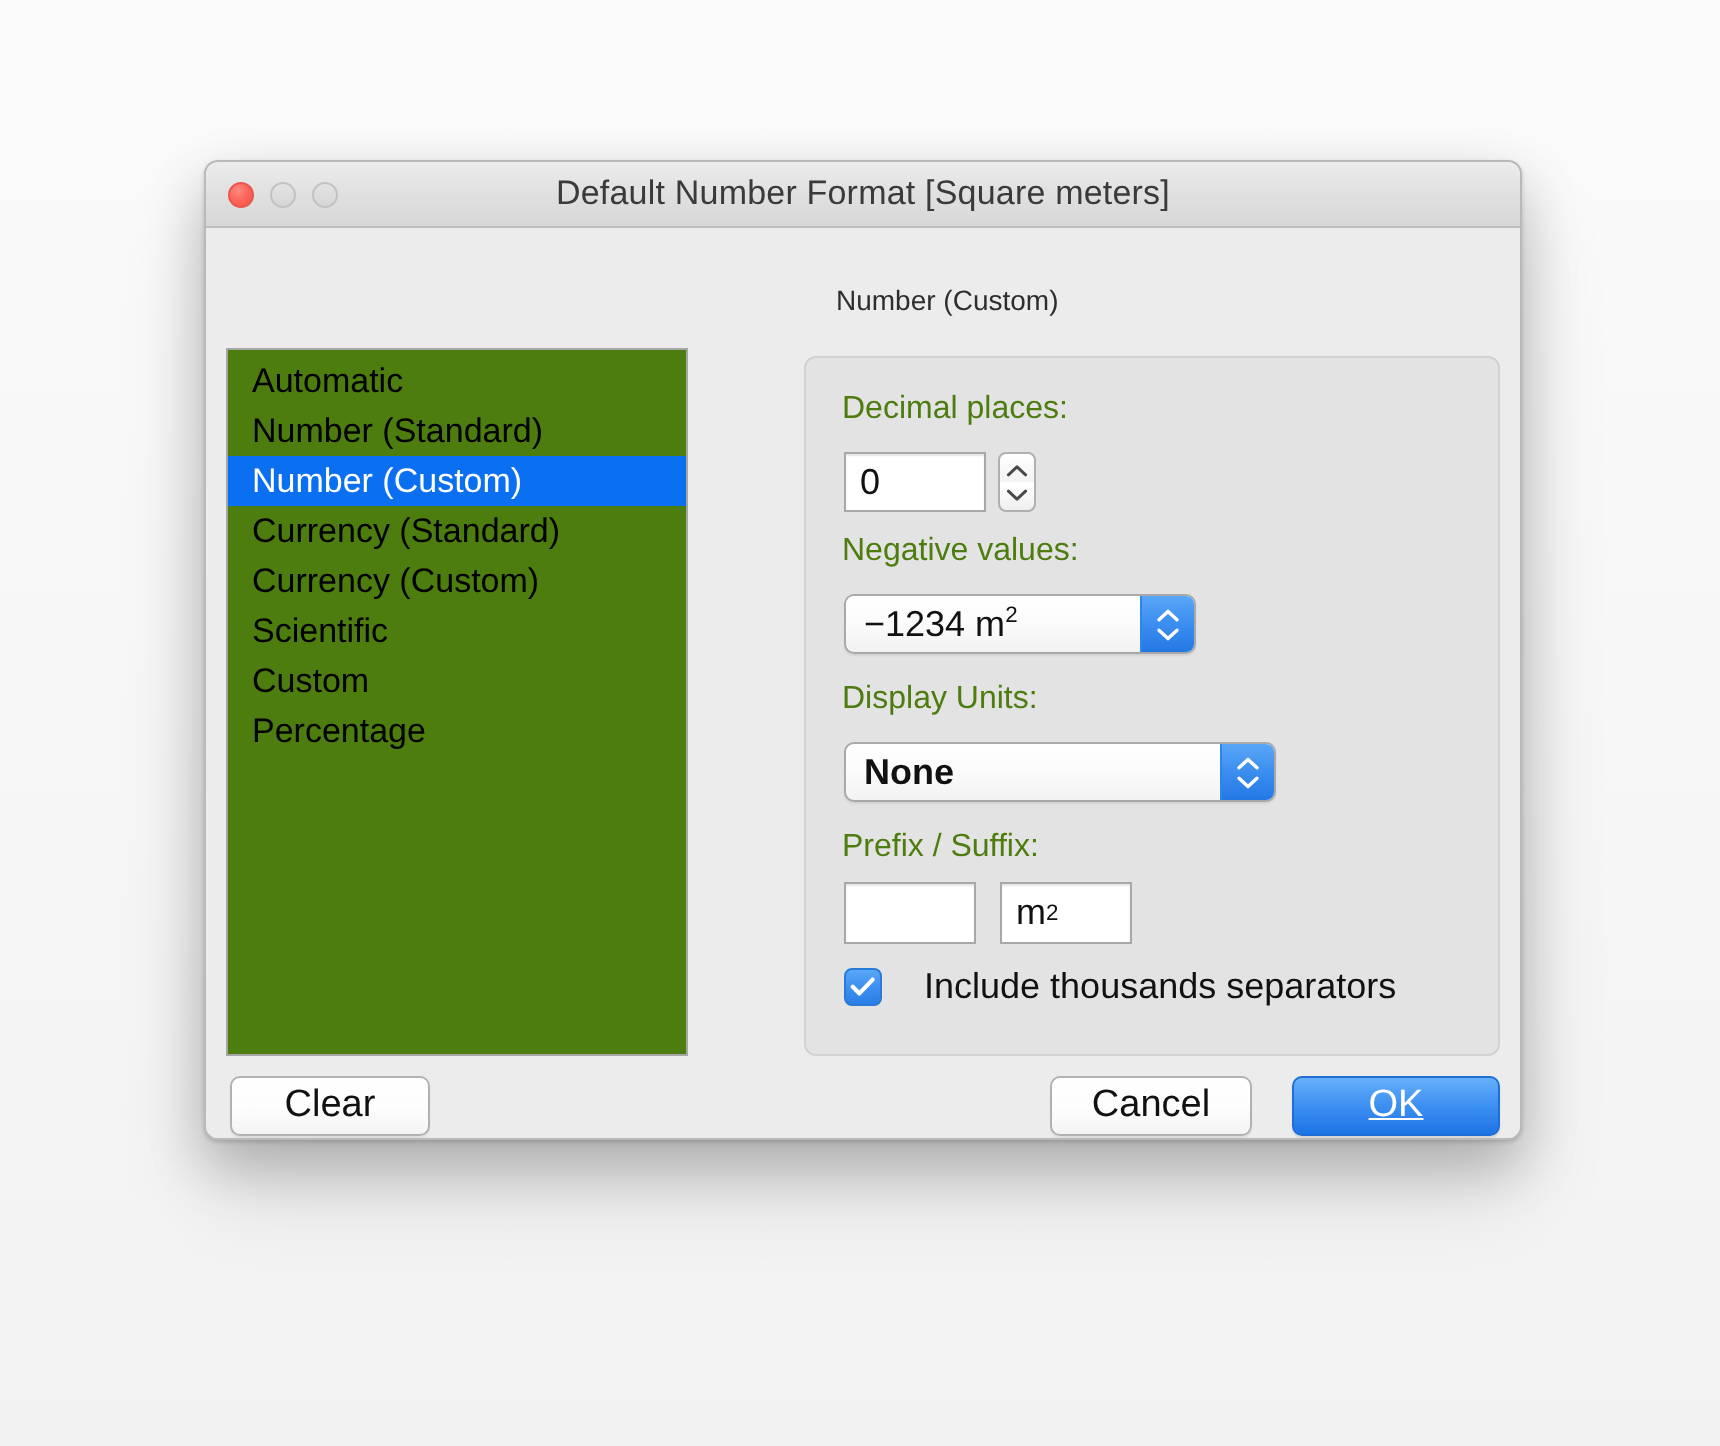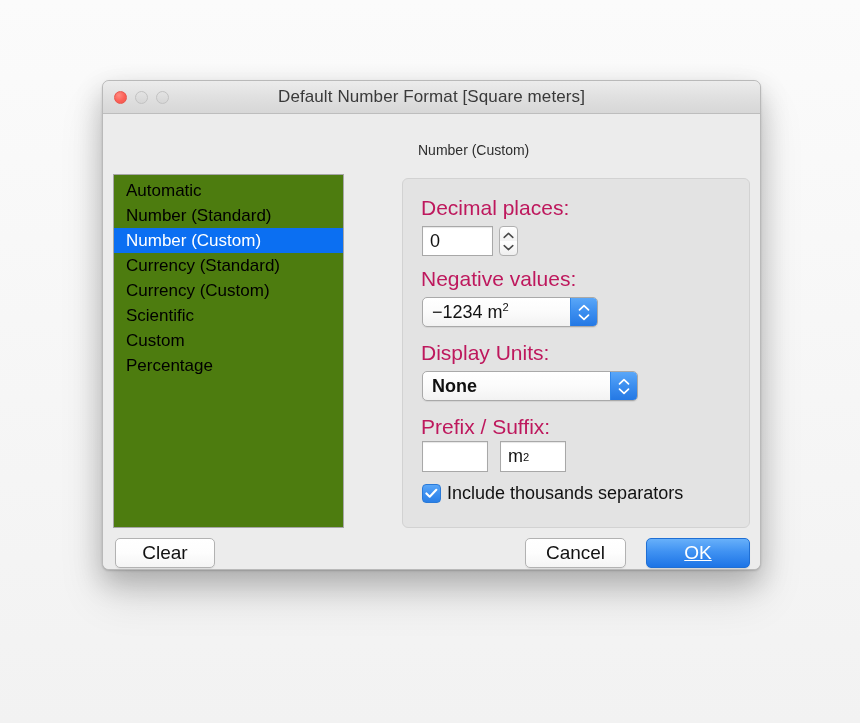--- a/index.html
+++ b/index.html
@@ -131,22 +131,22 @@
     width: 348px;
     height: 350px;
     border: 1px solid #d2d2d2;
     border-radius: 6px;
     background: #e3e3e3;
     box-sizing: border-box;
   }
 
   .field-label {
     position: absolute;
-    font-size: 21px;
-    color: #be185d;
+    font-size: 16px;
+    color: #4d7c0f;
     white-space: nowrap;
     user-select: none;
   }
 
   
   .textfield {
     position: absolute;
     background: #fff;
     border: 1px solid #a8a8a8;
     box-shadow: inset 0 1px 1px rgba(0,0,0,0.10);
@@ -207,21 +207,21 @@
     justify-content: center;
     gap: 1px;
     border-left: 1px solid #2f86ea;
   }
 
   
   .checkrow {
     position: absolute;
     display: flex;
     align-items: center;
-    gap: 6px;
+    gap: 21px;
   }
   .checkbox {
     width: 19px;
     height: 19px;
     border-radius: 4px;
     background: linear-gradient(180deg, #5aa7f8 0%, #3e90f0 50%, #2a7fe6 100%);
     border: 1px solid #2a7ad8;
     box-sizing: border-box;
     display: flex;
     align-items: center;

